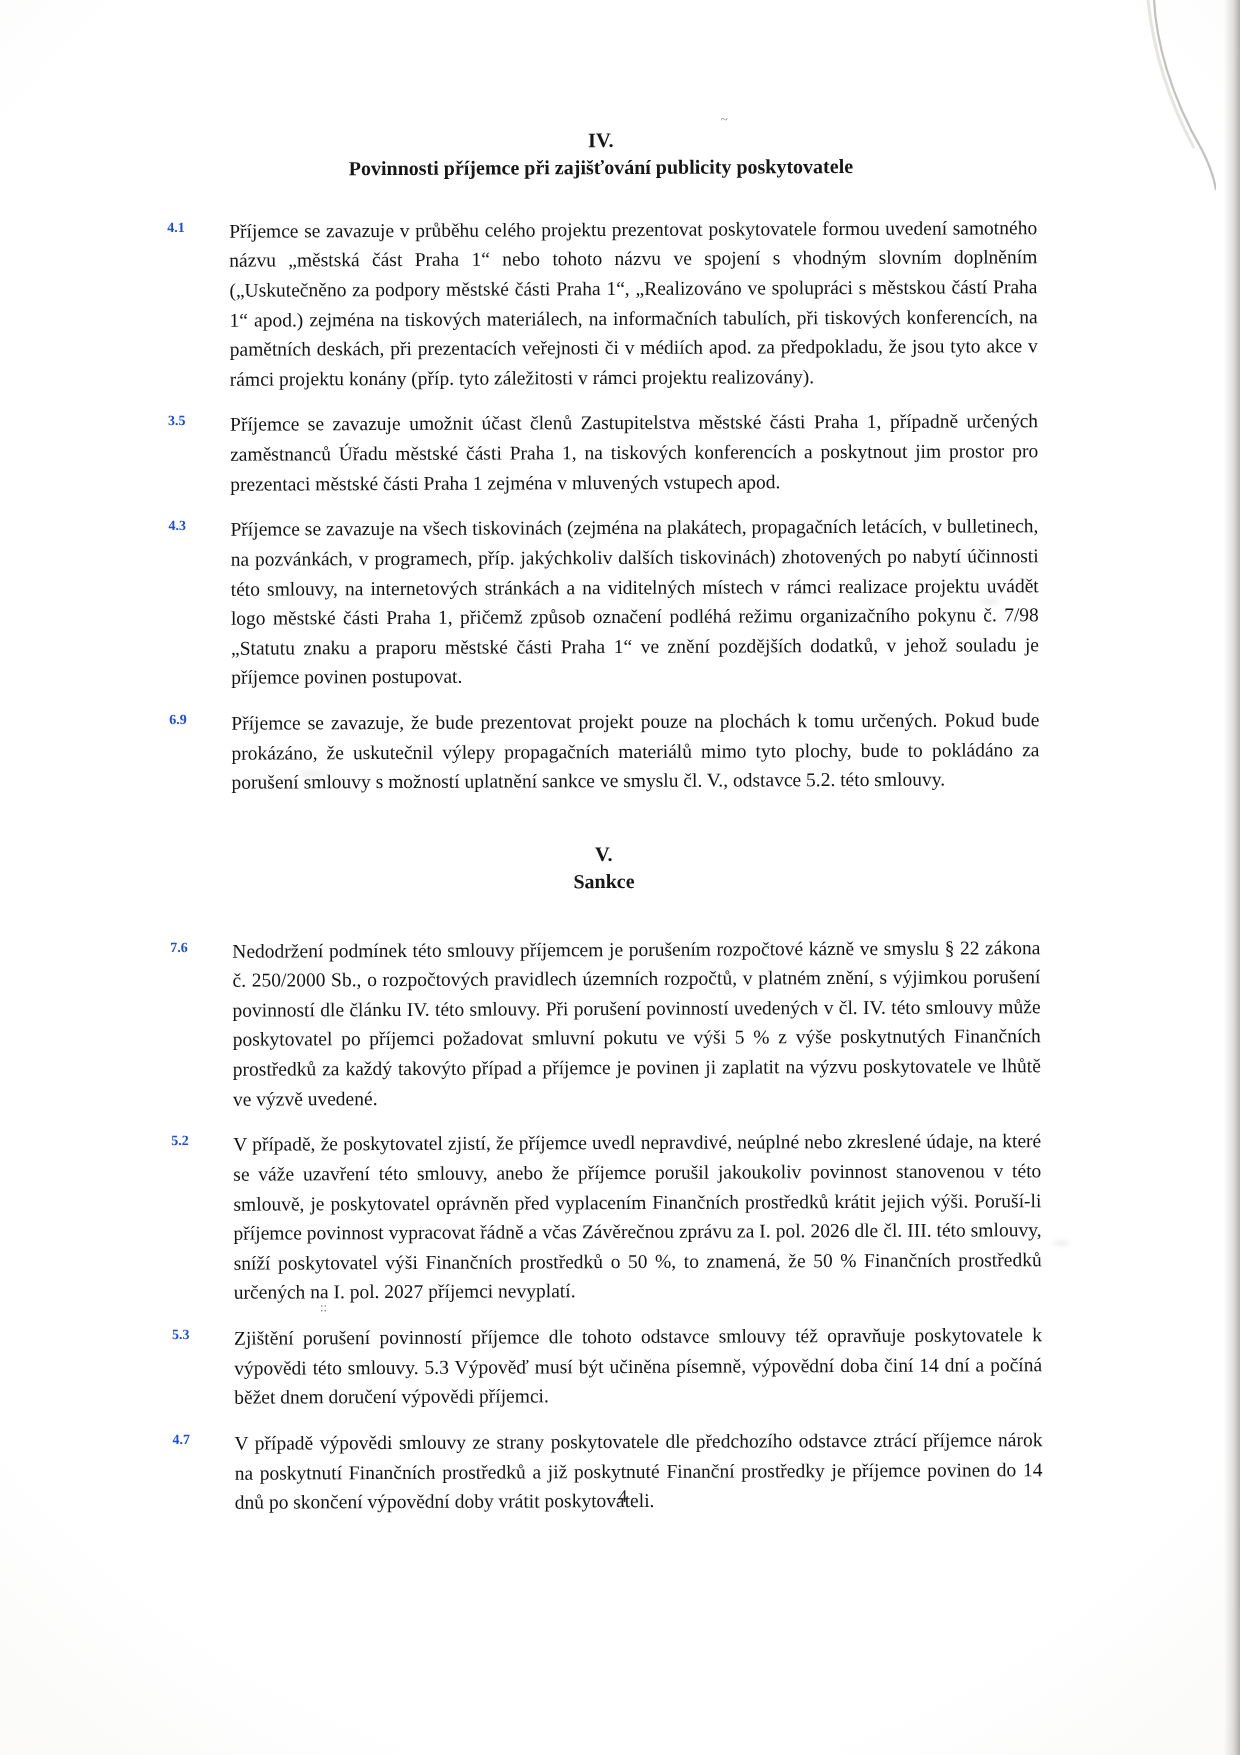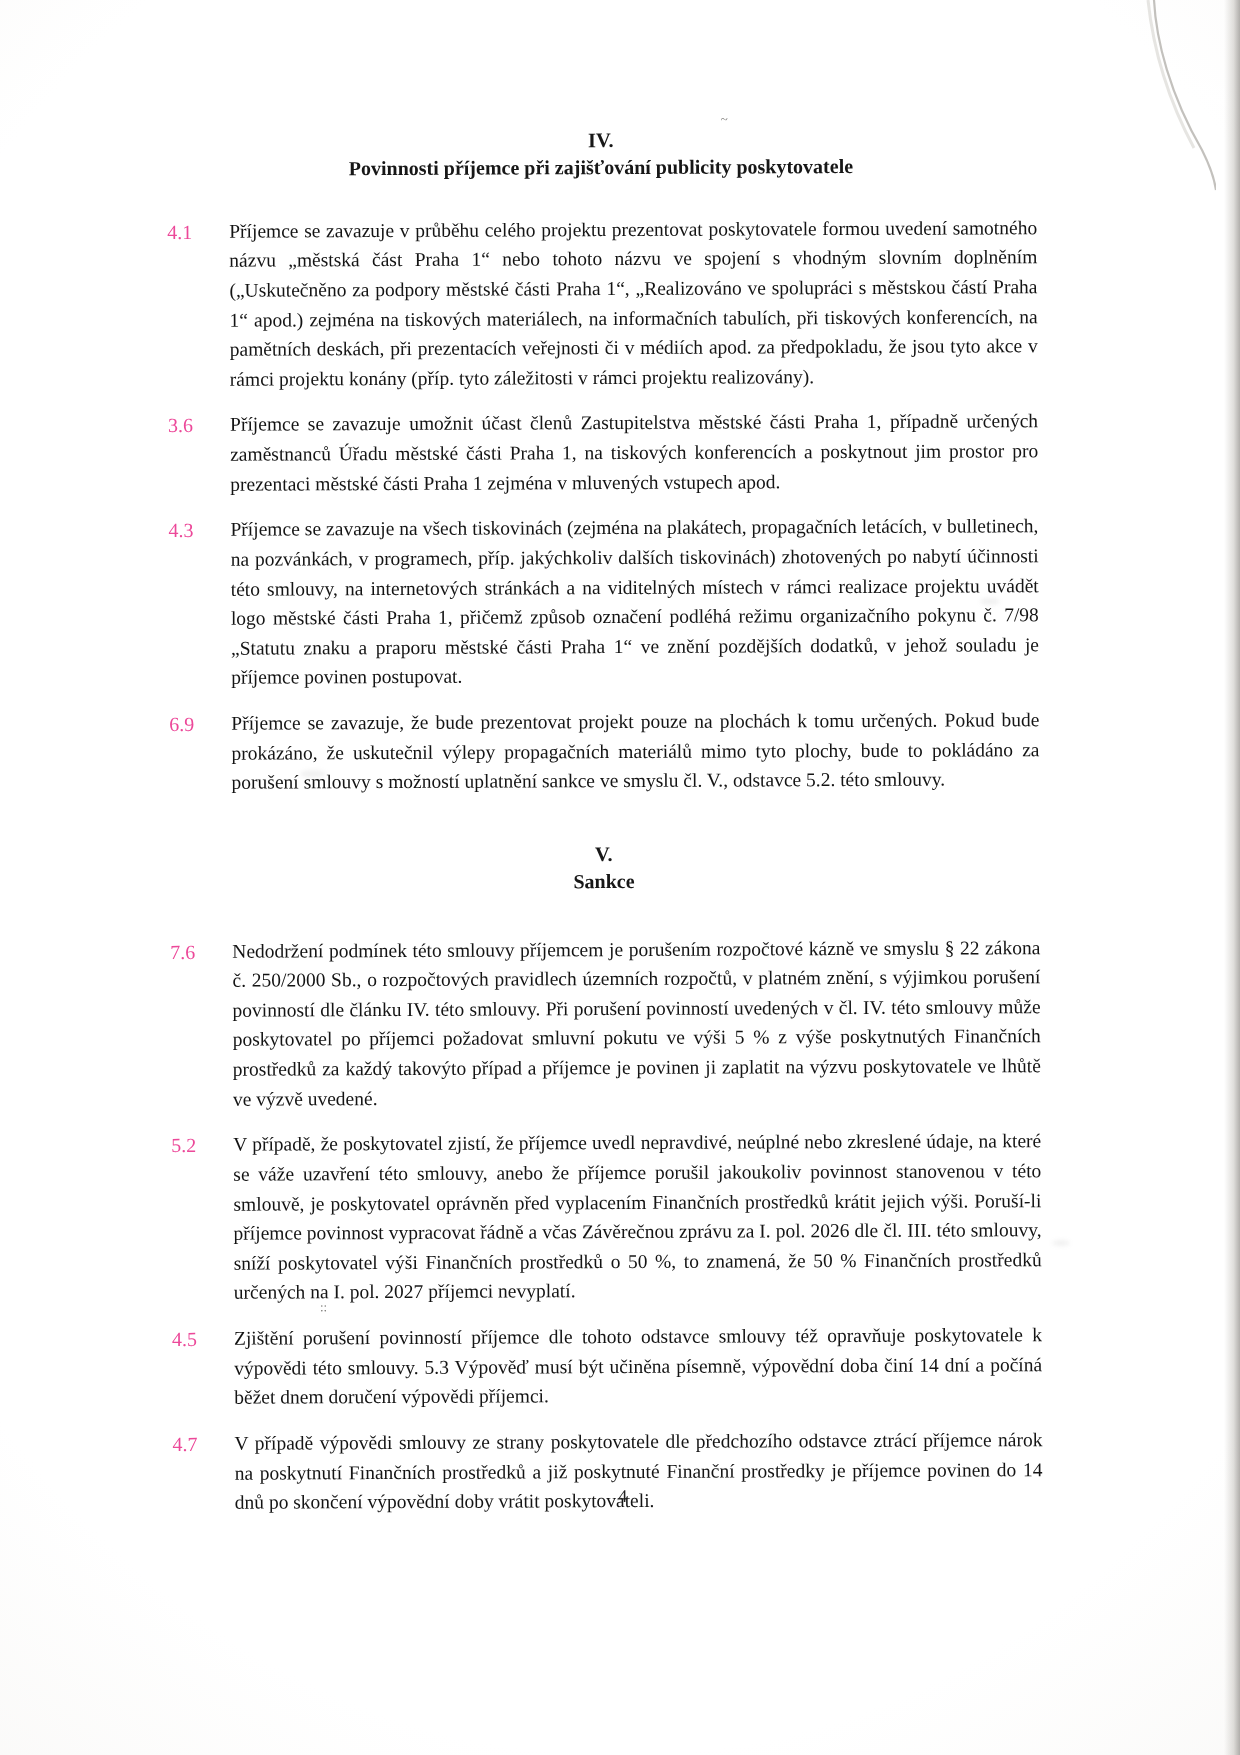--- a/index.html
+++ b/index.html
@@ -97,24 +97,25 @@
   .head-iv { margin-bottom: 34px; }
   .head-v  { margin-top: 46px; margin-bottom: 40px; }
 
   .clause {
     display: flex;
     align-items: flex-start;
     margin-bottom: 16px;
   }
   .clause-num {
     flex: 0 0 62px;
-    font-size: 20px;
+    font-size: 14px;
     line-height: 1.52;
-    color: #ec4899;
+    color: #1d4ed8;
     padding-left: 2px;
+    font-weight: bold;
   }
   .clause-body {
     flex: 1 1 auto;
     font-size: 19.5px;
     line-height: 1.52;
     color: #141414;
     text-align: justify;
     text-justify: inter-word;
     hyphens: none;
   }
@@ -172,21 +173,21 @@
       <div class="numeral">IV.</div>
       <div class="title">Povinnosti příjemce při zajišťování publicity poskytovatele</div>
     </div>
 
     <div class="clause">
       <div class="clause-num">4.1</div>
       <div class="clause-body">Příjemce se zavazuje v průběhu celého projektu prezentovat poskytovatele formou uvedení samotného názvu „městská část Praha 1“ nebo tohoto názvu ve spojení s vhodným slovním doplněním („Uskutečněno za podpory městské části Praha 1“, „Realizováno ve spolupráci s městskou částí Praha 1“ apod.) zejména na tiskových materiálech, na informačních tabulích, při tiskových konferencích, na pamětních deskách, při prezentacích veřejnosti či v médiích apod. za předpokladu, že jsou tyto akce v rámci projektu konány (příp. tyto záležitosti v rámci projektu realizovány).</div>
     </div>
 
     <div class="clause">
-      <div class="clause-num">3.6</div>
+      <div class="clause-num">3.5</div>
       <div class="clause-body">Příjemce se zavazuje umožnit účast členů Zastupitelstva městské části Praha 1, případně určených zaměstnanců Úřadu městské části Praha 1, na tiskových konferencích a poskytnout jim prostor pro prezentaci městské části Praha 1 zejména v mluvených vstupech apod.</div>
     </div>
 
     <div class="clause">
       <div class="clause-num">4.3</div>
       <div class="clause-body">Příjemce se zavazuje na všech tiskovinách (zejména na plakátech, propagačních letácích, v bulletinech, na pozvánkách, v programech, příp. jakýchkoliv dalších tiskovinách) zhotovených po nabytí účinnosti této smlouvy, na internetových stránkách a na viditelných místech v rámci realizace projektu uvádět logo městské části Praha 1, přičemž způsob označení podléhá režimu organizačního pokynu č. 7/98 „Statutu znaku a praporu městské části Praha 1“ ve znění pozdějších dodatků, v jehož souladu je příjemce povinen postupovat.</div>
     </div>
 
     <div class="clause">
       <div class="clause-num">6.9</div>
@@ -202,21 +203,21 @@
       <div class="clause-num">7.6</div>
       <div class="clause-body">Nedodržení podmínek této smlouvy příjemcem je porušením rozpočtové kázně ve smyslu § 22 zákona č. 250/2000 Sb., o rozpočtových pravidlech územních rozpočtů, v platném znění, s výjimkou porušení povinností dle článku IV. této smlouvy. Při porušení povinností uvedených v čl. IV. této smlouvy může poskytovatel po příjemci požadovat smluvní pokutu ve výši 5 % z výše poskytnutých Finančních prostředků za každý takovýto případ a příjemce je povinen ji zaplatit na výzvu poskytovatele ve lhůtě ve výzvě uvedené.</div>
     </div>
 
     <div class="clause">
       <div class="clause-num">5.2</div>
       <div class="clause-body">V případě, že poskytovatel zjistí, že příjemce uvedl nepravdivé, neúplné nebo zkreslené údaje, na které se váže uzavření této smlouvy, anebo že příjemce porušil jakoukoliv povinnost stanovenou v této smlouvě, je poskytovatel oprávněn před vyplacením Finančních prostředků krátit jejich výši. Poruší-li příjemce povinnost vypracovat řádně a včas Závěrečnou zprávu za I. pol. 2026 dle čl. III. této smlouvy, sníží poskytovatel výši Finančních prostředků o 50 %, to znamená, že 50 % Finančních prostředků určených na I. pol. 2027 příjemci nevyplatí.</div>
     </div>
 
     <div class="clause">
-      <div class="clause-num">4.5</div>
+      <div class="clause-num">5.3</div>
       <div class="clause-body">Zjištění porušení povinností příjemce dle tohoto odstavce smlouvy  též opravňuje poskytovatele k výpovědi této smlouvy. 5.3 Výpověď musí být učiněna písemně, výpovědní doba činí 14 dní a počíná běžet dnem doručení výpovědi příjemci.</div>
     </div>
 
     <div class="clause">
       <div class="clause-num">4.7</div>
       <div class="clause-body">V případě výpovědi smlouvy ze strany poskytovatele dle předchozího odstavce ztrácí příjemce nárok na poskytnutí Finančních prostředků a již poskytnuté Finanční prostředky je příjemce povinen do 14 dnů po skončení výpovědní doby vrátit poskytovateli.</div>
     </div>
 
   </div>
 

